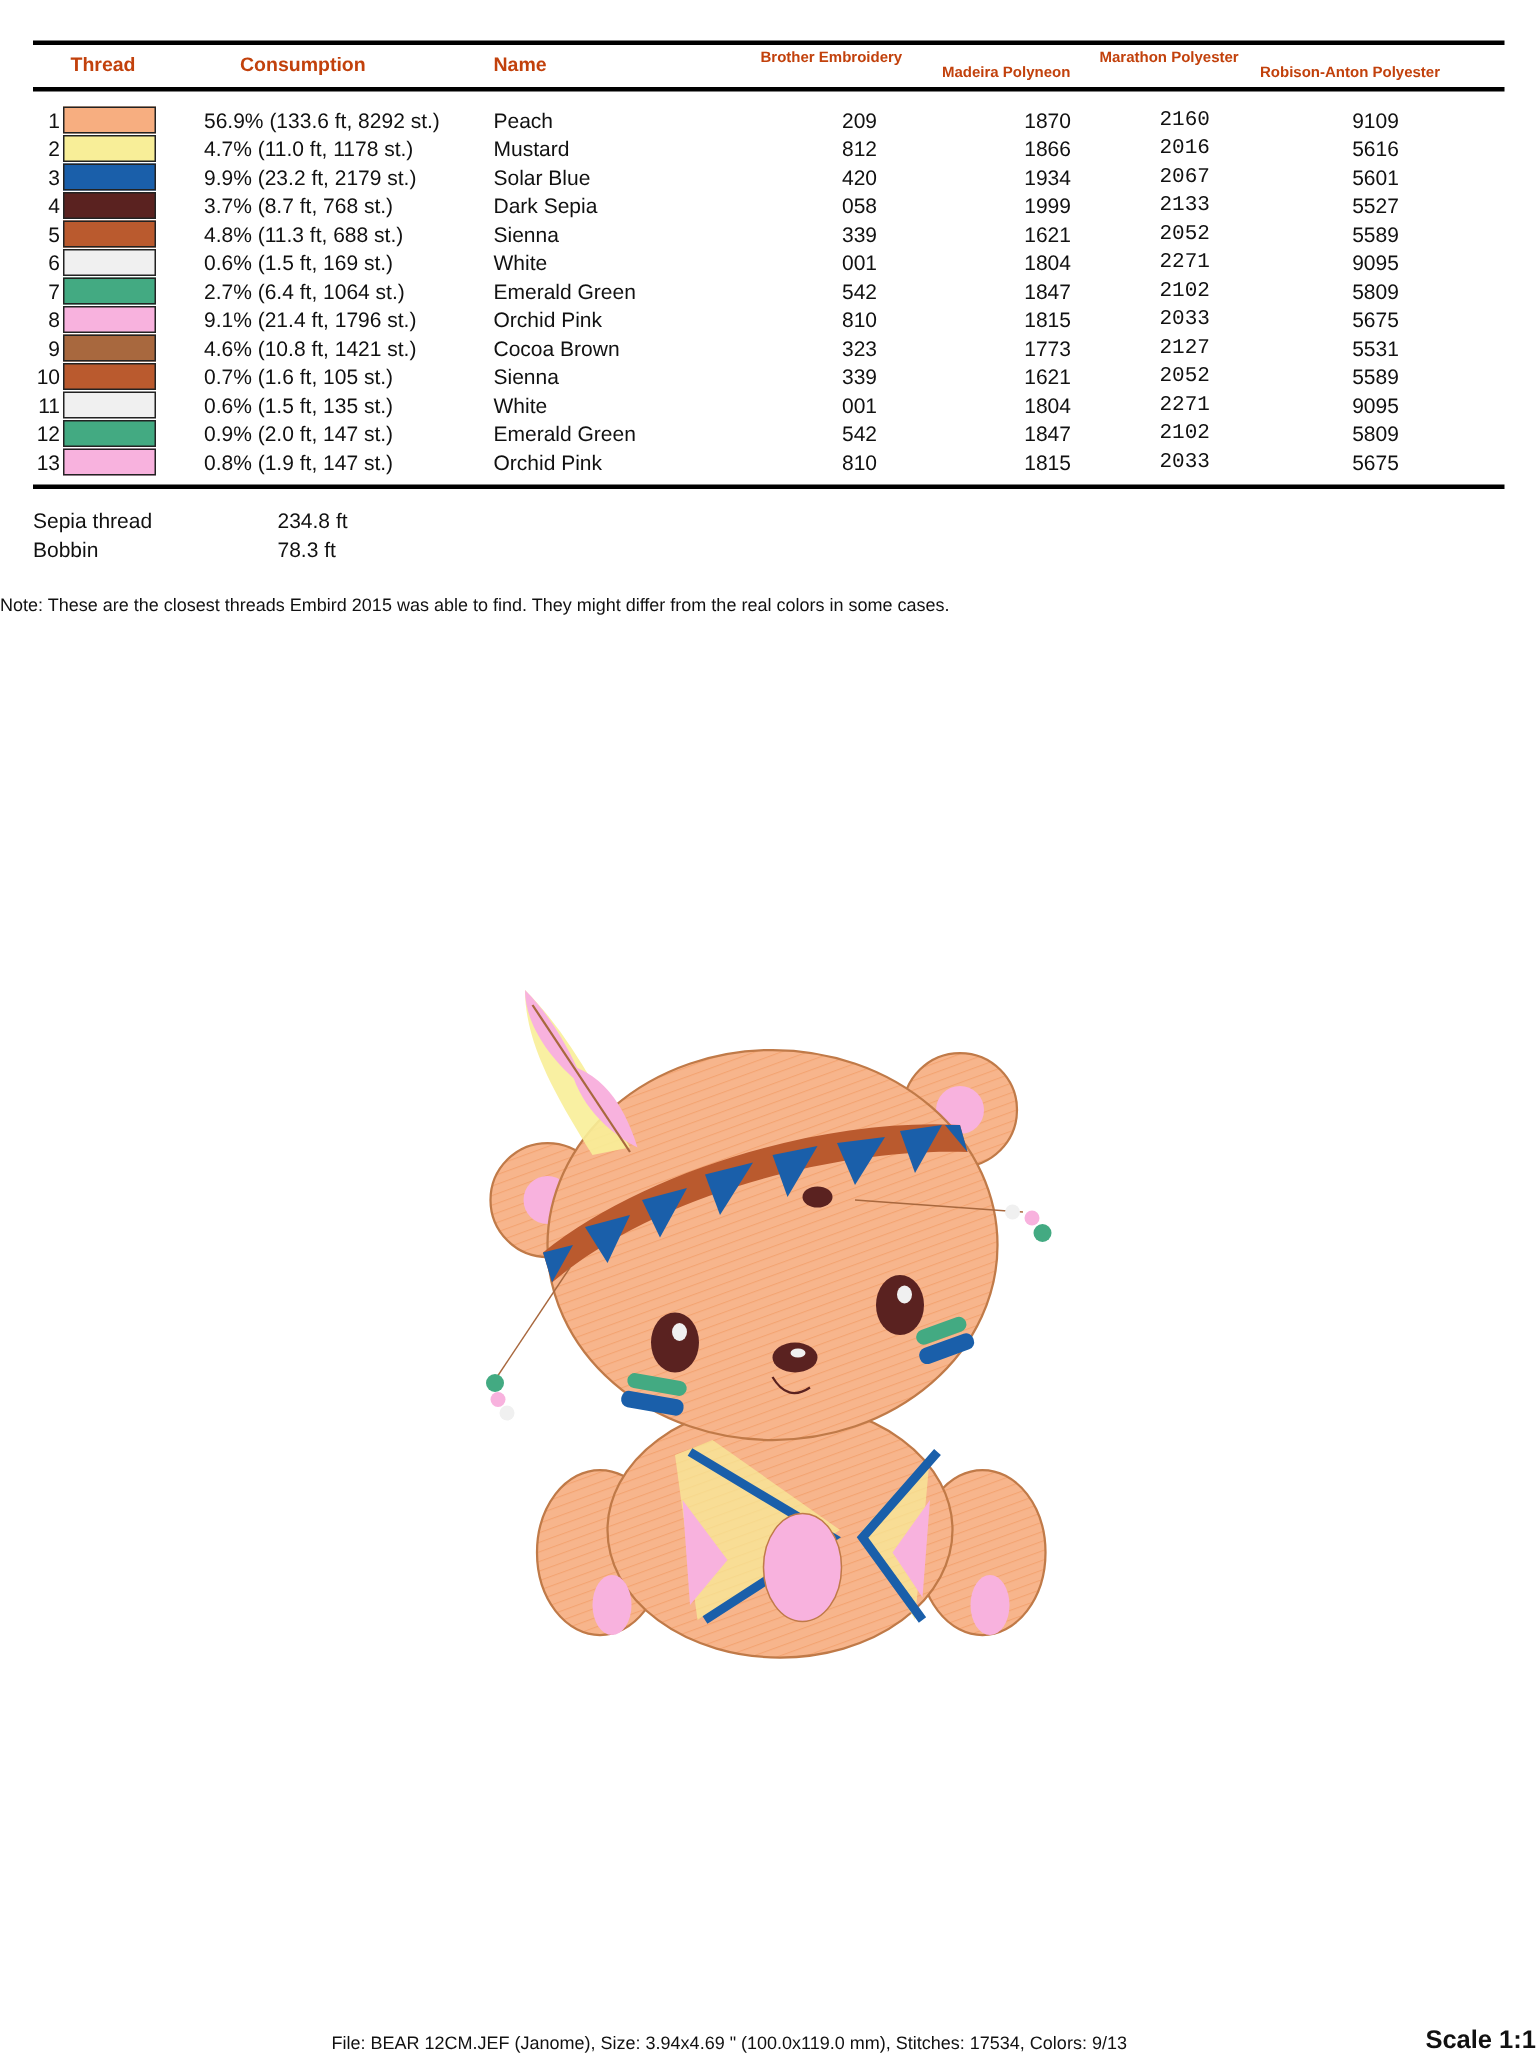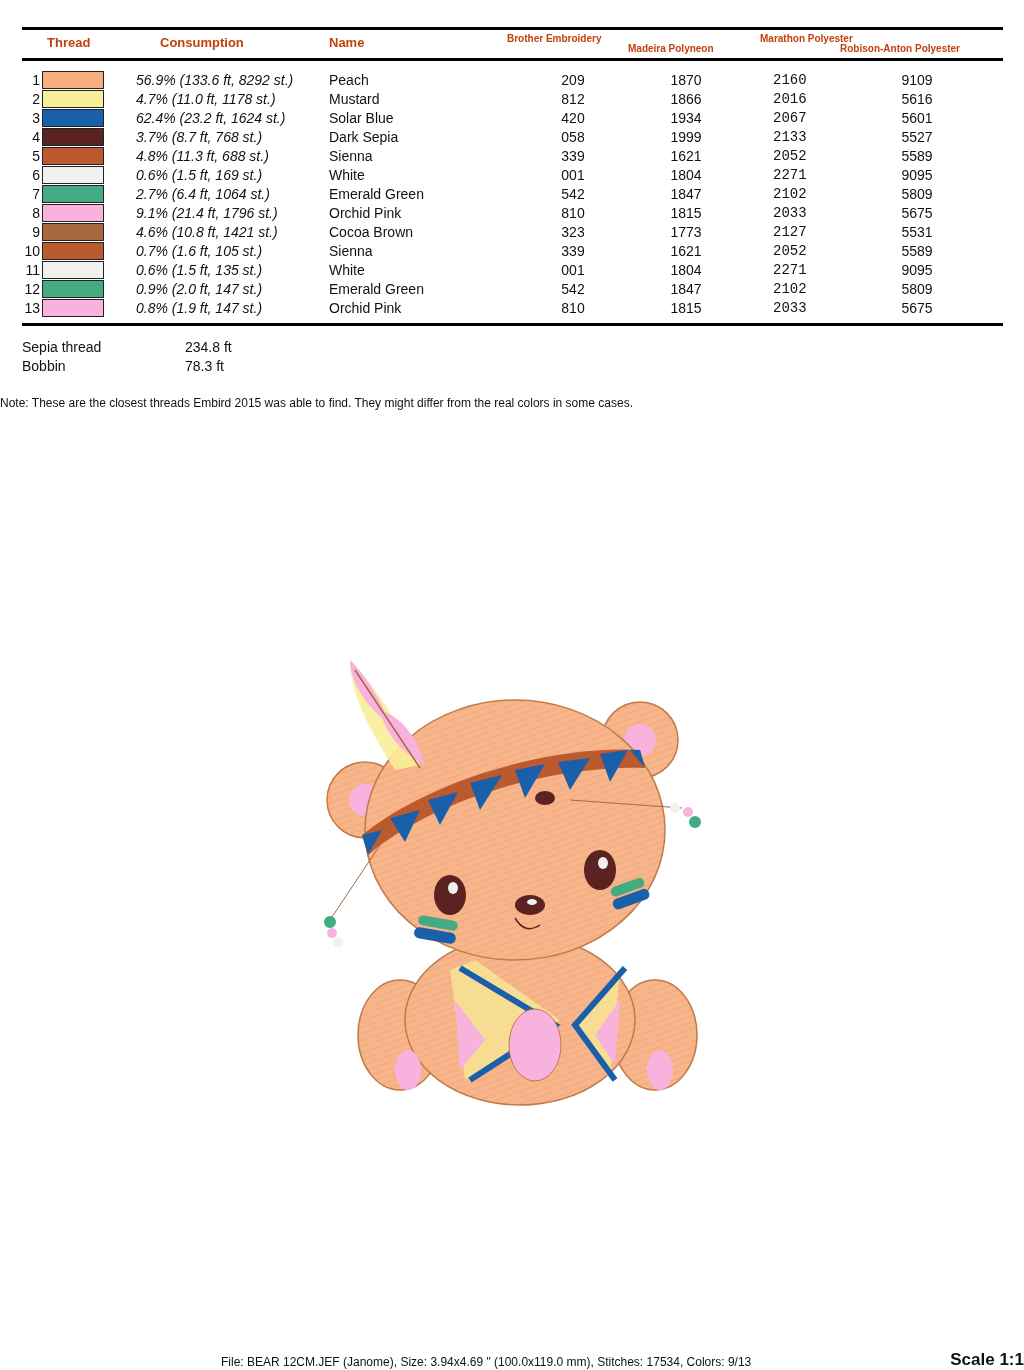--- a/index.html
+++ b/index.html
@@ -5,44 +5,44 @@
   html, body { margin: 0; padding: 0; background: #ffffff; }
   body { width: 1024px; height: 1370px; position: relative; overflow: hidden;
          font-family: "Liberation Sans", sans-serif; color: #111; }
   .rule { position: absolute; left: 22px; width: 981px; height: 3px; background: #000; }
   .hdr { position: absolute; font-weight: bold; font-size: 13px; color: #c2410c; white-space: nowrap; }
   .hdr.small { font-size: 10px; }
   .row { position: absolute; left: 0; width: 1024px; height: 19px; font-size: 14px; }
   .row span { position: absolute; top: 2px; white-space: nowrap; }
   .num { width: 40px; text-align: right; left: 0; }
   .swatch { position: absolute; left: 42px; top: 1px !important; width: 60px; height: 16px; border: 1px solid #222; }
-  .cons { left: 136px; font-style: italic; }
+  .cons { left: 136px; }
   .name { left: 329px; }
   .c1 { left: 545px; width: 56px; text-align: center; }
-  .c2 { left: 658px; width: 56px; text-align: center; }
+  .c2 { left: 658px; width: 56px; text-align: right; }
   .c3 { left: 773px; width: 56px; text-align: left; font-family: Liberation Mono, monospace; }
   .c4 { left: 889px; width: 56px; text-align: center; }
   .summary { position: absolute; font-size: 14px; }
   .note { position: absolute; left: 0; top: 396px; font-size: 12px; }
   .footer { position: absolute; left: 221px; top: 1355px; font-size: 12px; }
   .scale { position: absolute; right: 0; top: 1350px; font-size: 17px; font-weight: bold; }
   .design { position: absolute; left: 310px; top: 650px; width: 400px; height: 470px; }
 </style>
 </head>
 <body>
 
 <div class="rule" style="top:27px;"></div>
 <div class="rule" style="top:58px;"></div>
 
 <div class="hdr" style="left:47px; top:35px;">Thread</div>
 <div class="hdr" style="left:160px; top:35px;">Consumption</div>
 <div class="hdr" style="left:329px; top:35px;">Name</div>
 <div class="hdr small" style="left:507px; top:33px;">Brother Embroidery</div>
 <div class="hdr small" style="left:628px; top:43px;">Madeira Polyneon</div>
-<div class="hdr small" style="left:760px; top:33px;">Marathon Polyester</div>
+<div class="hdr small" style="left:733px; top:33px;">Marathon Polyester</div>
 <div class="hdr small" style="left:840px; top:43px;">Robison-Anton Polyester</div>
 
 <div id="rows">
     <div class="row" style="top: 70px;">
       <span class="num">1</span>
       <span class="cons">56.9% (133.6 ft, 8292 st.)</span>
       <span class="name">Peach</span>
       <span class="c1">209</span>
       <span class="c2">1870</span>
       <span class="c3">2160</span>
@@ -54,21 +54,21 @@
       <span class="cons">4.7% (11.0 ft, 1178 st.)</span>
       <span class="name">Mustard</span>
       <span class="c1">812</span>
       <span class="c2">1866</span>
       <span class="c3">2016</span>
       <span class="c4">5616</span>
       <span class="swatch" style="background: rgb(248, 238, 152);"></span>
     </div>
     <div class="row" style="top: 108px;">
       <span class="num">3</span>
-      <span class="cons">62.4% (23.2 ft, 1624 st.)</span>
+      <span class="cons">9.9% (23.2 ft, 2179 st.)</span>
       <span class="name">Solar Blue</span>
       <span class="c1">420</span>
       <span class="c2">1934</span>
       <span class="c3">2067</span>
       <span class="c4">5601</span>
       <span class="swatch" style="background: rgb(26, 95, 170);"></span>
     </div>
     <div class="row" style="top: 127px;">
       <span class="num">4</span>
       <span class="cons">3.7% (8.7 ft, 768 st.)</span>

